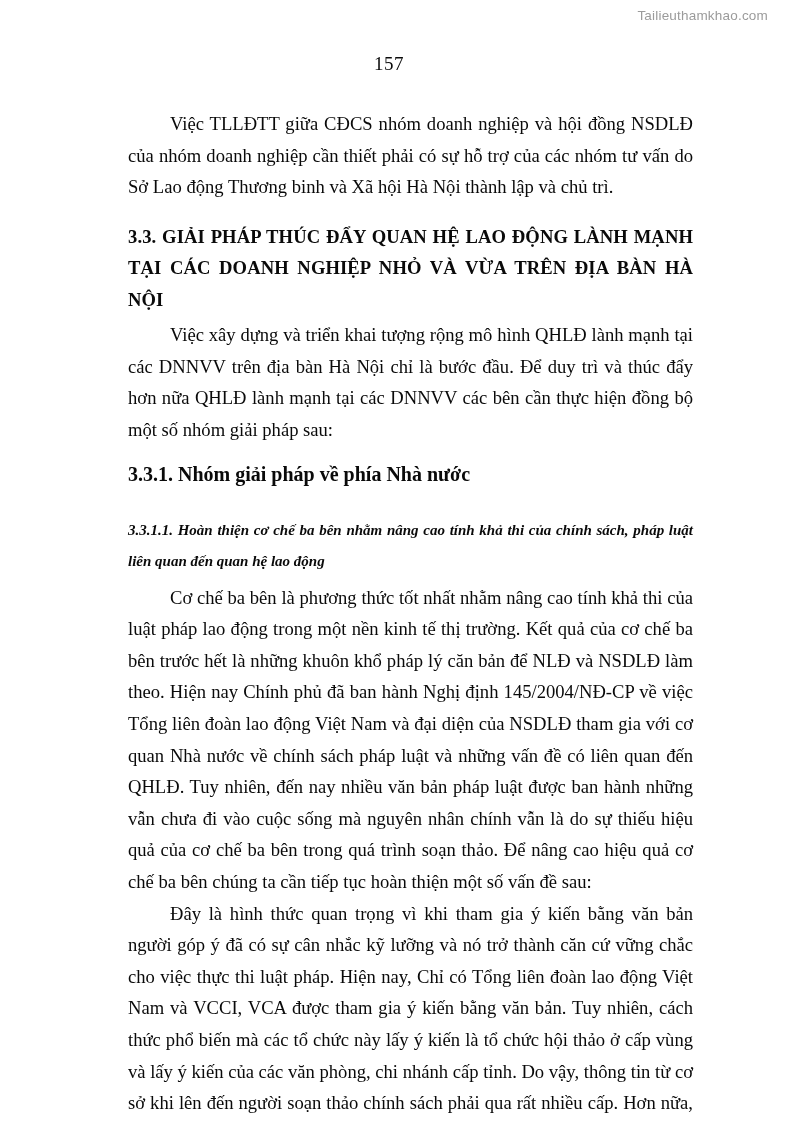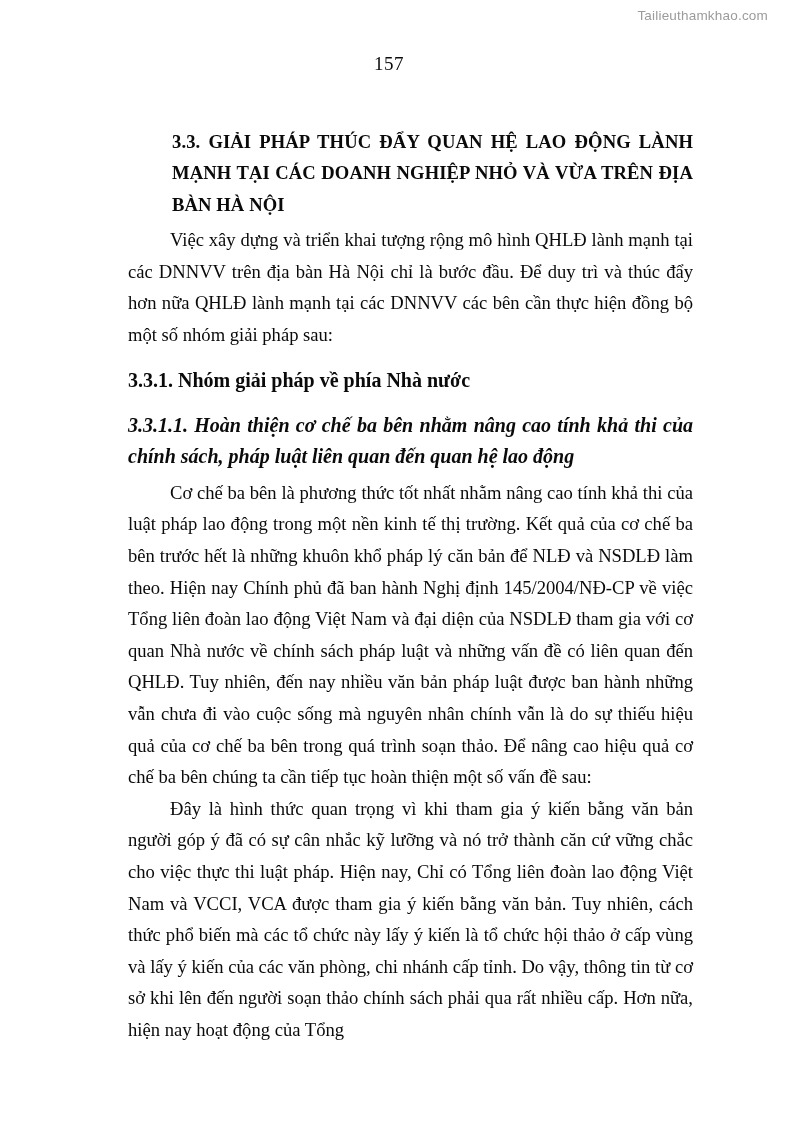--- a/index.html
+++ b/index.html
@@ -63,36 +63,35 @@
   }
   .heading-main {
     font-size: 18.6px;
     line-height: 31.4px;
     font-weight: bold;
     text-align: justify;
     text-transform: uppercase;
     margin-top: 12px;
     margin-bottom: 4px;
     letter-spacing: 0.1px;
-    margin-left: 44px;
   }
   .heading-sub {
     font-size: 20px;
     line-height: 31.4px;
     font-weight: bold;
     margin-top: 14px;
     margin-bottom: 4px;
   }
   .heading-subsub {
-    font-size: 20px;
+    font-size: 15px;
     line-height: 31.4px;
     font-weight: bold;
     font-style: italic;
     text-align: justify;
-    margin-top: 14px;
+    margin-top: 24px;
     margin-bottom: 4px;
   }
   .bullet-line {
     font-size: 18.4px;
     line-height: 31.4px;
     font-style: italic;
     margin-top: 12px;
     margin-bottom: 8px;
     padding-left: 42px;
   }
@@ -109,20 +108,21 @@
 
 <div class="page">
 
   <div class="watermark">Tailieuthamkhao.com</div>
 
   <div class="page-number">157</div>
 
   <div class="content">
 
 
+    <p class="para indent">Việc TLLĐTT giữa CĐCS nhóm doanh nghiệp và hội đồng NSDLĐ của nhóm doanh nghiệp cần thiết phải có sự hỗ trợ của các nhóm tư vấn do Sở Lao động Thương binh và Xã hội Hà Nội thành lập và chủ trì.</p>
 
     <div class="gap-sm"></div>
 
     <h2 class="heading-main">3.3. GIẢI PHÁP THÚC ĐẨY QUAN HỆ LAO ĐỘNG LÀNH MẠNH TẠI CÁC DOANH NGHIỆP NHỎ VÀ VỪA TRÊN ĐỊA BÀN HÀ NỘI</h2>
 
     <p class="para indent">Việc xây dựng và triển khai tượng rộng mô hình QHLĐ lành mạnh tại các DNNVV trên địa bàn Hà Nội chỉ là bước đầu. Để duy trì và thúc đẩy hơn nữa QHLĐ lành mạnh tại các DNNVV các bên cần thực hiện đồng bộ một số nhóm giải pháp sau:</p>
 
     <h3 class="heading-sub">3.3.1. Nhóm giải pháp về phía Nhà nước</h3>
 
     <h4 class="heading-subsub">3.3.1.1. Hoàn thiện cơ chế ba bên nhằm nâng cao tính khả thi của chính sách, pháp luật liên quan đến quan hệ lao động</h4>

